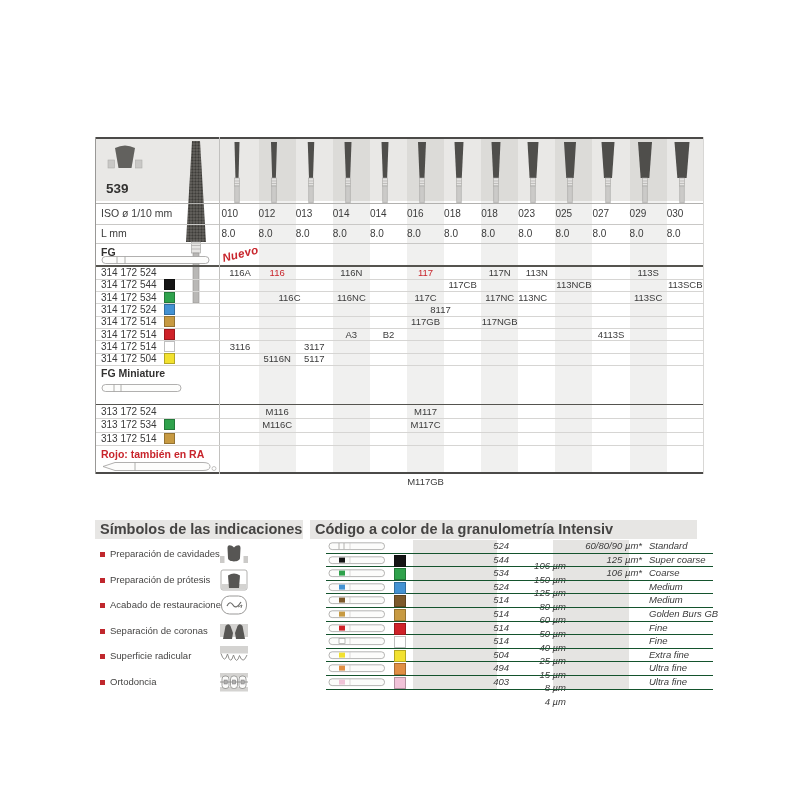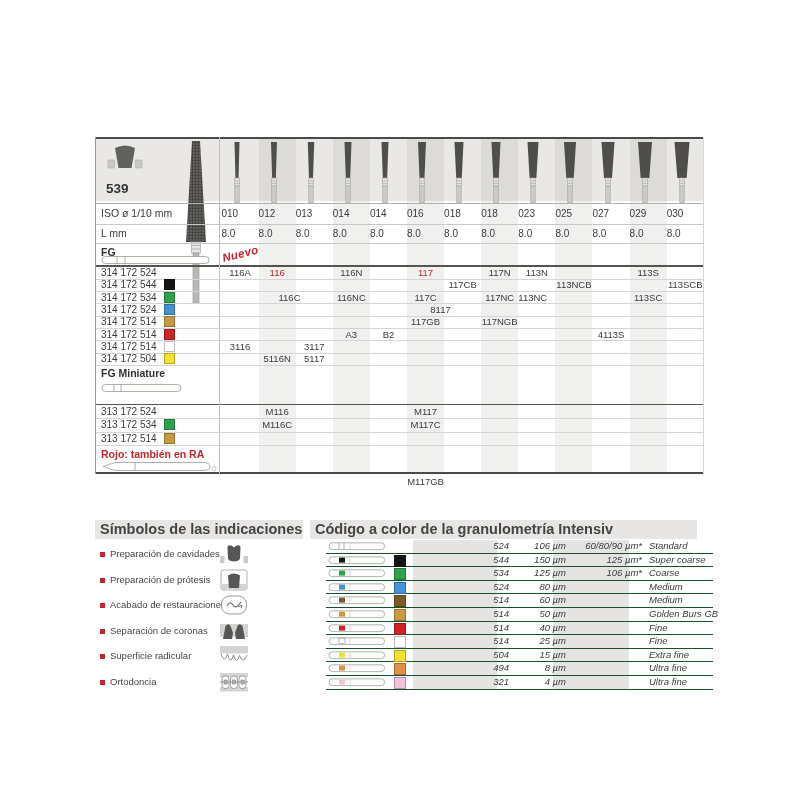--- a/index.html
+++ b/index.html
@@ -32,21 +32,21 @@
             font-size:14.5px;font-weight:bold;color:#454443;padding-left:5px;box-sizing:border-box;}
   .ind-item{position:absolute;left:95px;width:210px;height:22px;}
   .ind-item .bullet{position:absolute;left:5px;top:6px;width:5px;height:5px;background:#c0272d;}
   .ind-item .lab{position:absolute;left:15px;top:2px;font-size:9.5px;color:#454443;white-space:nowrap;}
   .ind-item .ic{position:absolute;left:125px;top:-3px;}
   #grit-table{position:absolute;left:310px;top:540px;width:387px;height:150px;}
   .grit-band{position:absolute;top:0;height:150px;background:#e5e4e2;}
   .grit-row{position:absolute;left:16px;width:387px;height:12.6px;border-bottom:1px solid #14532d;font-style:italic;}
   .grit-row span{position:absolute;font-size:9.5px;line-height:12.5px;color:#3b3b3b;white-space:nowrap;}
   .grit-row .code{left:103px;width:80px;text-align:right;}
-  .grit-row .size{left:188px;width:52px;text-align:right;}
+  .grit-row .size{left:188px;width:52px;text-align:right;margin-top:20px;}
   .grit-row .note{left:243px;width:73px;text-align:right;}
   .grit-row .name{left:323px;}
   .grit-row .gsq{position:absolute;left:68px;top:1px;width:10px;height:10px;border:1px solid rgba(0,0,0,0.25);}
   .grit-row svg{position:absolute;left:2px;top:1px;}
 </style>
 </head>
 <body>
 
 <div class="page">
 
@@ -542,20 +542,20 @@
         </div>
         <div class="grit-row" style="top: 136px;">
           <span>
             <svg width="58" height="10" viewBox="0 0 58 10">
               <rect x="1" y="1.8" width="55.5" height="6.8" rx="3.2" fill="#fcfcfb" stroke="#a2a19f" stroke-width="0.8"></rect>
               <rect x="11" y="2.6" width="6" height="5" fill="#f0c3d8"></rect>
               <line x1="22" y1="1.8" x2="22" y2="8.6" stroke="#c6c5c3" stroke-width="0.6"></line>
             </svg>
           </span>
           <span class="gsq" style="background:#f0c3d8"></span>
-          <span class="code">321</span>
+          <span class="code">403</span>
           <span class="size">4 µm</span>
           <span class="note"></span>
           <span class="name">Ultra fine</span>
         </div>
       </div>
   </div>
 </div>
 
 </body></html>

